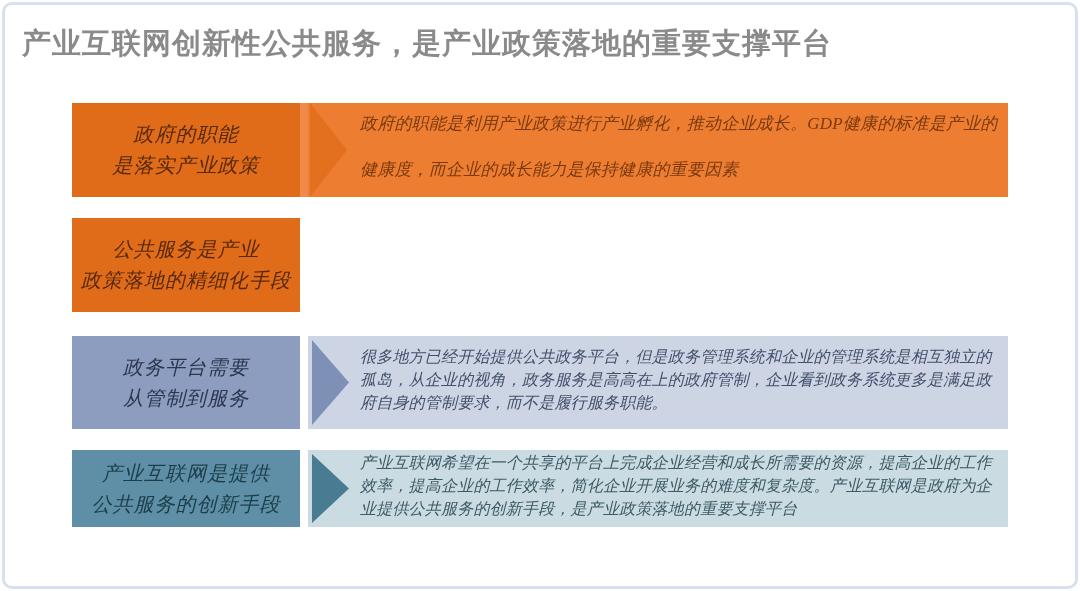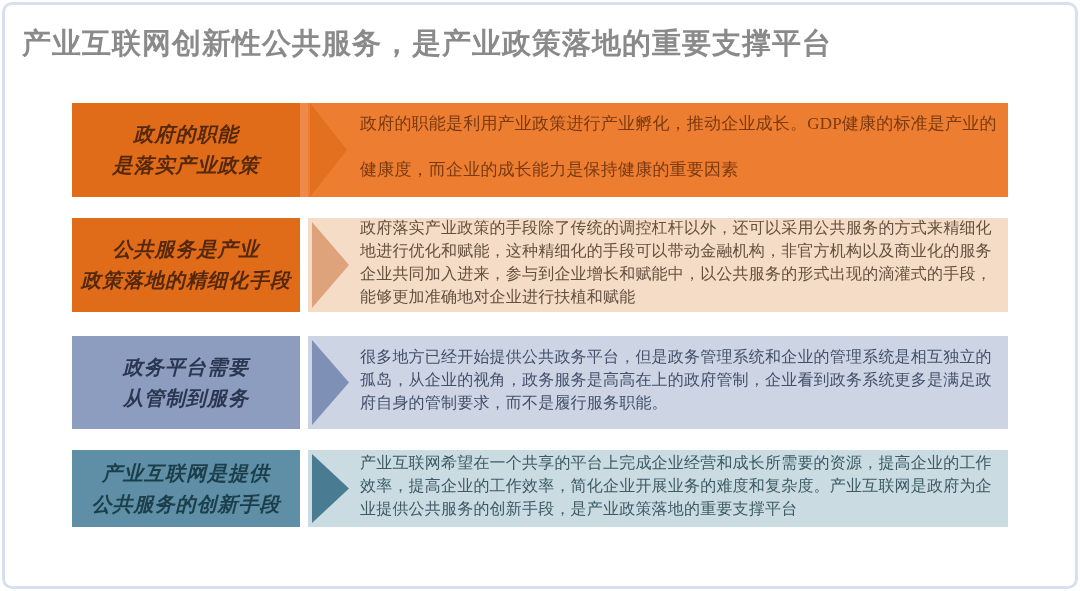--- a/index.html
+++ b/index.html
@@ -32,39 +32,40 @@
   .row-1 { top:218px; height:94px; }
   .row-2 { top:336px; height:93px;border-radius:7px; }
   .row-3 { top:450px; height:77px; }
   .label-box {
     flex:0 0 228px; width:228px;
     background:var(--label-bg,#ccc);
     color:var(--label-text,#222);
     display:flex; align-items:center; justify-content:center;
     text-align:center;
     font-family:"Liberation Serif","DejaVu Serif",serif;
-    font-style:italic; font-weight:bold;
+    font-style:italic; font-weight:normal;
     font-size:20px; line-height:1.55; letter-spacing:1px;
     white-space:pre-line;
   }
   .gap-strip { flex:0 0 8px; background:var(--gap,#FFFFFF); }
   .body-box {
     flex:1; position:relative;
     background:var(--body-bg,#eee);
     display:flex; align-items:center;
   }
   .chevron {
     position:absolute; left:4px; top:4px; bottom:4px; width:37px;
     background:var(--arrow,#999);
     clip-path:polygon(0 0, 100% 50%, 0 100%);
   }
   .row-loose .chevron { top:0; bottom:0; left:2px; }
   .desc {
     margin:0; padding:0 8px 7px 52px;
     font-family:"Liberation Serif","DejaVu Serif",serif;
+    font-style:italic;
     font-size:16px; line-height:23px; letter-spacing:0.2px;
     color:var(--body-text,#333);
   }
   .row-loose .desc { font-size:17px; line-height:46px; }
 </style>
 </head>
 <body>
 
 <div class="stage" style="--title-color: #8A8A8A; --frame-border: #D8E0EF; --background: #FFFFFF;">
   <div class="frame"></div>
@@ -82,24 +83,20 @@
       <p class="desc">政府的职能是利用产业政策进行产业孵化，推动企业成长。GDP健康的标准是产业的健康度，而企业的成长能力是保持健康的重要因素</p>
     </div>
   </div>
 
   <div class="row row-1" style="--label-bg: #E06C1A; --label-text: #55280B; --body-bg: #F4DCC6; --body-text: #63503F; --arrow: #DFA37C; --gap: #FFFFFF;">
     <div class="label-box">
       <span>公共服务是产业
 政策落地的精细化手段</span>
     </div>
     <div class="gap-strip"></div>
-    <div class="body-box">
-      <span class="chevron"></span>
-      <p class="desc">政府落实产业政策的手段除了传统的调控杠杆以外，还可以采用公共服务的方式来精细化地进行优化和赋能，这种精细化的手段可以带动金融机构，非官方机构以及商业化的服务企业共同加入进来，参与到企业增长和赋能中，以公共服务的形式出现的滴灌式的手段，能够更加准确地对企业进行扶植和赋能</p>
-    </div>
   </div>
 
   <div class="row row-2" style="--label-bg: #8D9DBF; --label-text: #2B3650; --body-bg: #CDD5E5; --body-text: #42506B; --arrow: #7E90B5; --gap: #FFFFFF;">
     <div class="label-box">
       <span>政务平台需要
 从管制到服务</span>
     </div>
     <div class="gap-strip"></div>
     <div class="body-box">
       <span class="chevron"></span>

